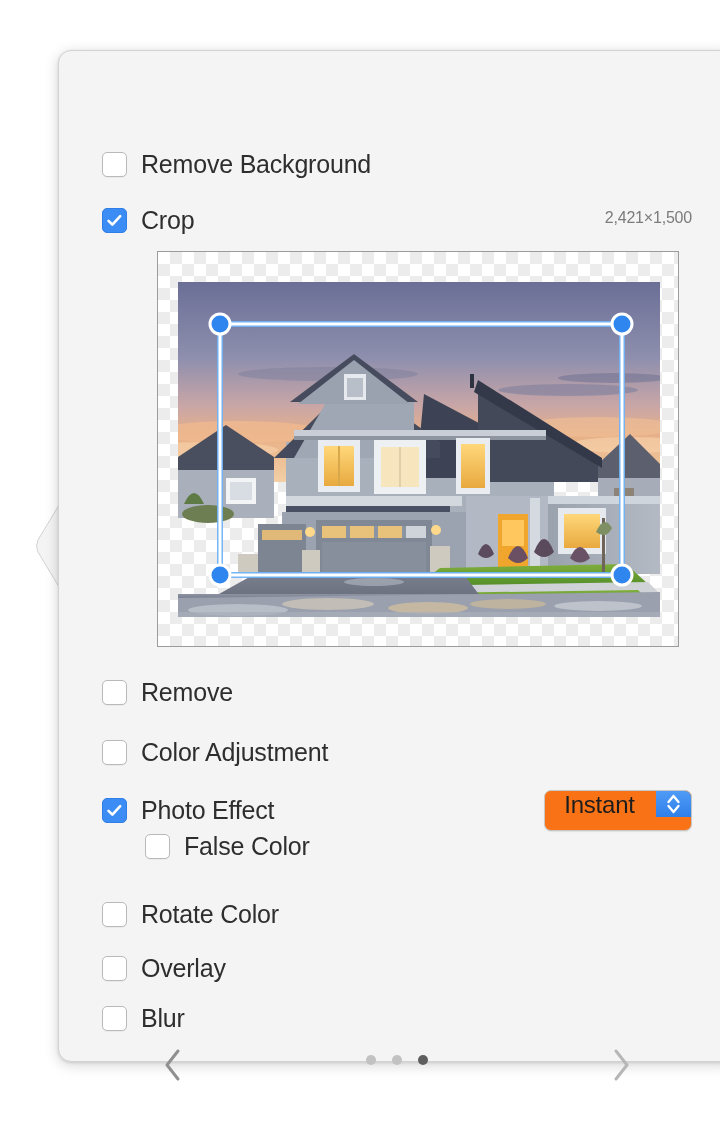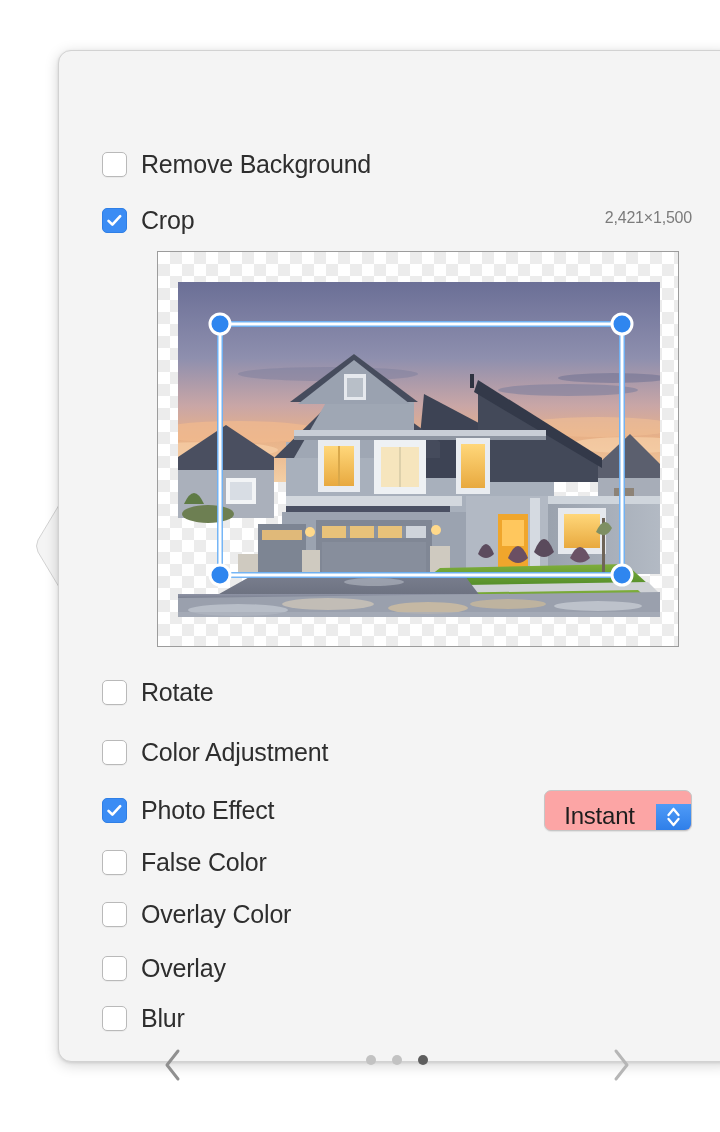--- a/index.html
+++ b/index.html
@@ -126,22 +126,22 @@
   }
 
   
   #popup-button {
     position: absolute;
     right: 43px;
     top: 739px;
     width: 148px;
     height: 41px;
     display: flex;
-    align-items: flex-end;
-    background: #fca5a5;
+    align-items: flex-start;
+    background: #f97316;
     border: 1px solid #c6c6c6;
     border-radius: 7px;
     box-shadow: 0 1px 1px rgba(0,0,0,0.08);
     overflow: hidden;
     box-sizing: border-box;
   }
   #popup-label {
     flex: 1 1 auto;
     display: flex;
     align-items: center;
@@ -392,21 +392,21 @@
           <circle cx="62" cy="323" r="10" fill="#2f86ef" stroke="#ffffff" stroke-width="3"></circle>
           <circle cx="464" cy="323" r="10" fill="#2f86ef" stroke="#ffffff" stroke-width="3"></circle>
         </g>
       </svg>
     </div>
 
     <div class="row" style="top:626px;">
       <span class="cbox off">
         
       </span>
-      <span class="rowlabel">Rotate</span>
+      <span class="rowlabel">Remove</span>
     </div>
 
     <div class="row" style="top:686px;">
       <span class="cbox off">
         
       </span>
       <span class="rowlabel">Color Adjustment</span>
     </div>
 
     <div class="row" style="top:744px;">
@@ -421,32 +421,32 @@
     <div id="popup-button">
       <div id="popup-label">Instant</div>
       <div id="popup-stepper">
         <svg width="17" height="26" viewBox="0 0 17 26">
           <path d="M8.5 5 L13.5 11 M8.5 5 L3.5 11" fill="none" stroke="#ffffff" stroke-width="2.3" stroke-linecap="round" stroke-linejoin="round"></path>
           <path d="M8.5 21 L13.5 15 M8.5 21 L3.5 15" fill="none" stroke="#ffffff" stroke-width="2.3" stroke-linecap="round" stroke-linejoin="round"></path>
         </svg>
       </div>
     </div>
 
-    <div class="row" style="top:796px;">
+    <div class="row" style="top:780px;margin-left:43px;">
       <span class="cbox off">
         
       </span>
       <span class="rowlabel">False Color</span>
     </div>
 
     <div class="row" style="top:848px;">
       <span class="cbox off">
         
       </span>
-      <span class="rowlabel">Overlay Color</span>
+      <span class="rowlabel">Rotate Color</span>
     </div>
 
     <div class="row" style="top:902px;">
       <span class="cbox off">
         
       </span>
       <span class="rowlabel">Overlay</span>
     </div>
 
     <div class="row" style="top:952px;">

